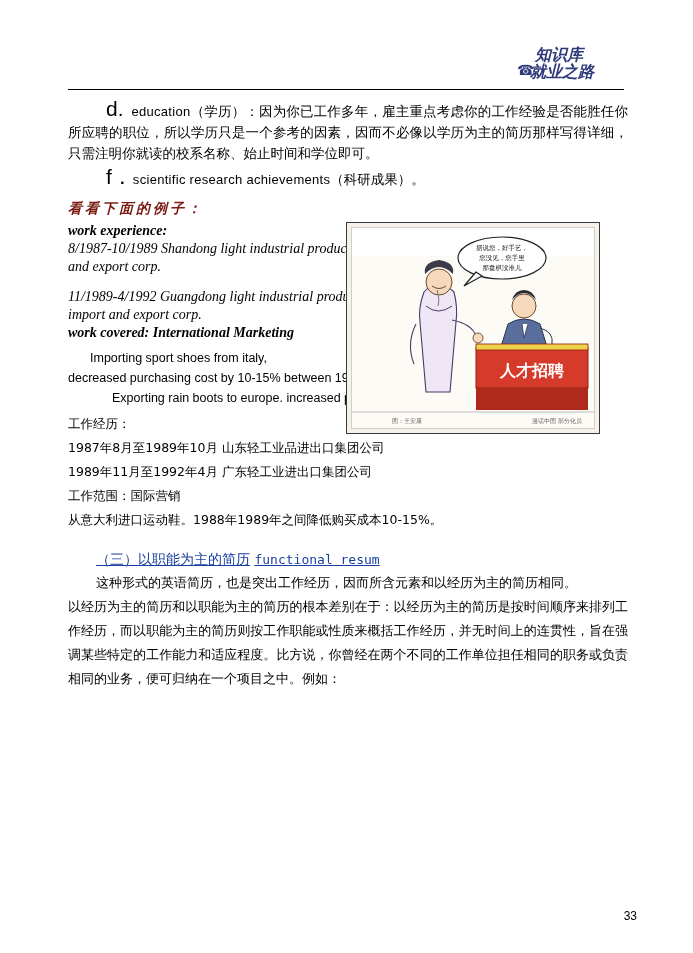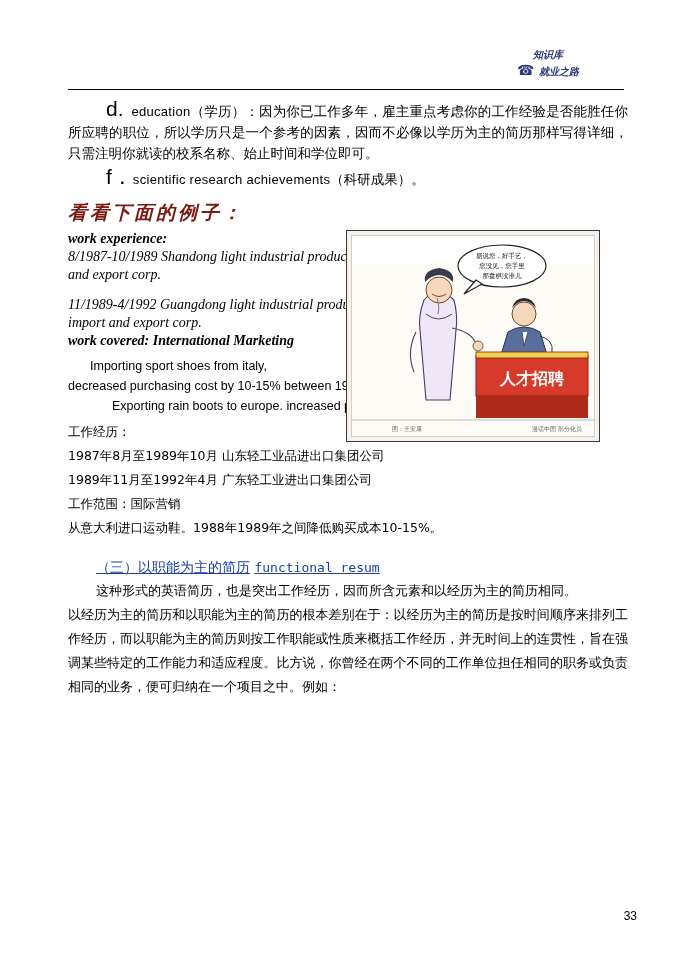--- a/index.html
+++ b/index.html
@@ -22,27 +22,27 @@
   
   .header {
     position: absolute;
     top: 44px;
     left: 0;
     width: 693px;
     height: 50px;
   }
   .header-logo {
     position: absolute;
-    right: 68px;
+    right: 88px;
     top: 2px;
     width: 120px;
-    text-align: left;
+    text-align: center;
     font-family: "Liberation Serif", serif;
     color: #2f3a7a;
-    font-size: 10px;
+    font-size: 16px;
     line-height: 17px;
     font-style: italic;
     font-weight: bold;
   }
   .header-logo .line1 { margin-left: 28px; }
   .header-logo .line2 { margin-left: 34px; }
   .header-icon {
     position: absolute;
     right: 160px;
     top: 18px;
@@ -87,21 +87,21 @@
   .cjk {
     font-family: "DejaVu Sans", sans-serif;
     font-size: 13.5px;
   }
   
   .brush {
     font-family: "Liberation Serif", serif;
     font-style: italic;
     font-weight: bold;
     color: #7a1a12;
-    font-size: 19px;
+    font-size: 14px;
     letter-spacing: 3px;
     margin: 10px 0 4px 0;
   }
   
   .sample {
     position: relative;
     width: 560px;
   }
   .sample-left {
     width: 330px;

